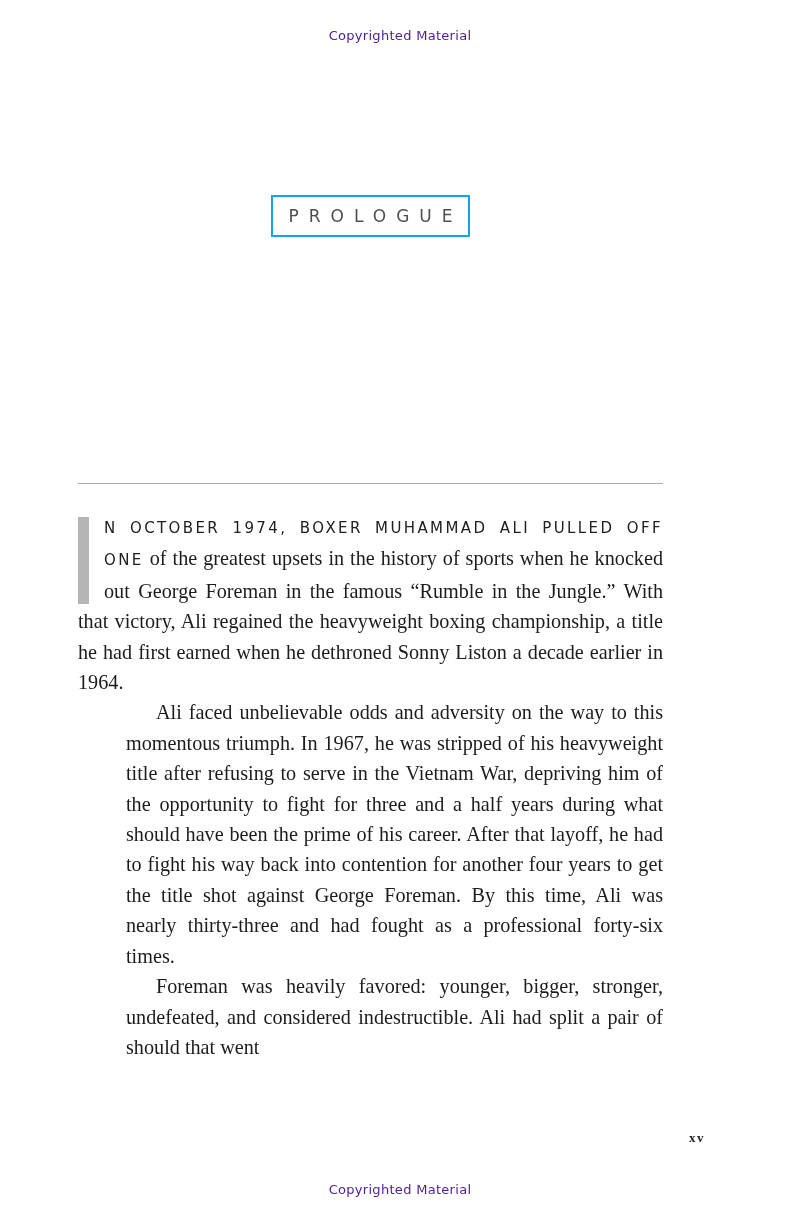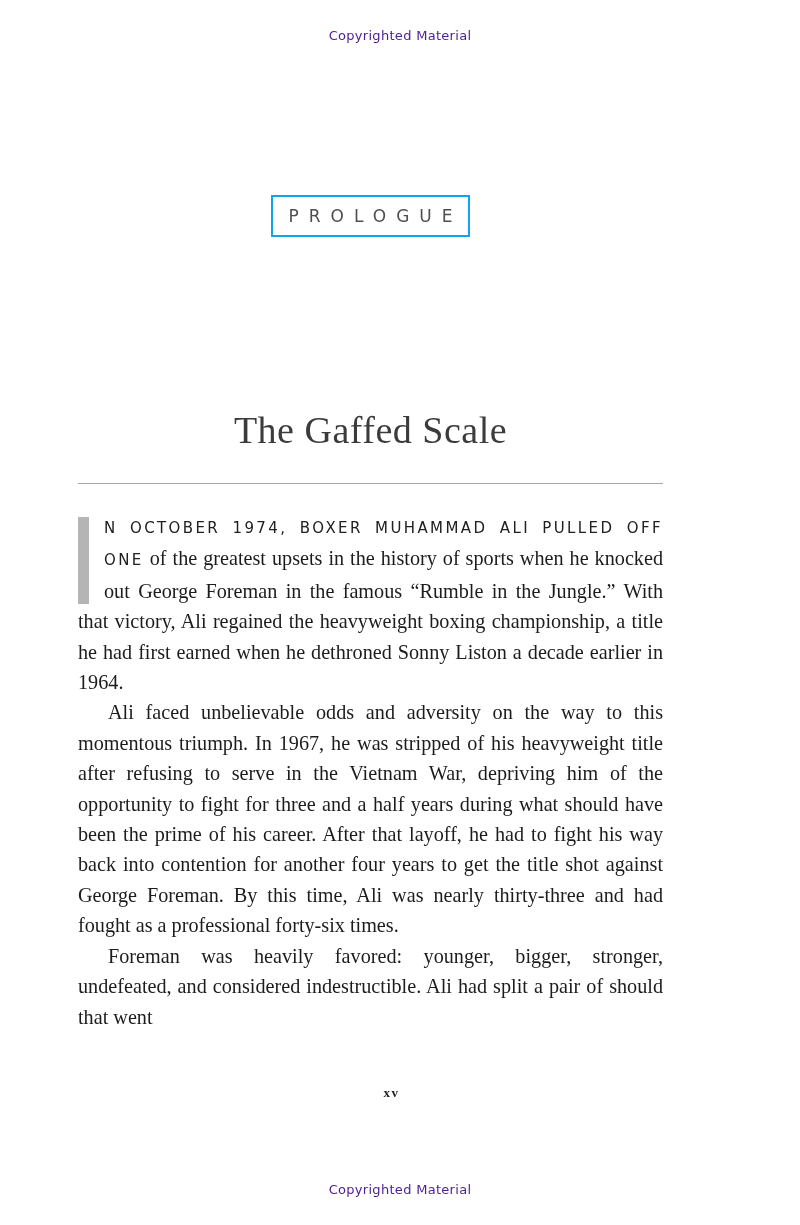--- a/index.html
+++ b/index.html
@@ -79,21 +79,21 @@
     top:511px;
     left:78px;
     width:585px;
     font-family:"Liberation Serif", serif;
     font-size:20.2px;
     line-height:30.4px;
     color:#1c1c1c;
     text-align:justify;
   }
   .para{ margin:0; }
-  .para.indent{ text-indent:30px; }
+  .para.indent{ text-indent:30px;margin-left:48px; }
 
   
   .dropcap{
     float:left;
     width:11px;
     height:87px;
     margin:6px 15px 0 0;
     background:#b5b5b5;
     color:transparent;
     overflow:hidden;
@@ -105,43 +105,42 @@
   .lead-caps{
     font-family:"DejaVu Sans", sans-serif;
     font-size:15px;
     letter-spacing:2.4px;
     color:#202020;
   }
 
   
   .folio{
     position:absolute;
-    top:1085px;
+    top:1130px;
     left:78px;
     width:627px;
-    text-align:center;
+    text-align:right;
     font-family:"Liberation Serif", serif;
     font-weight:bold;
     font-size:13px;
     letter-spacing:1.5px;
     color:#222222;
   }
 </style>
 </head>
 <body>
 
 <div class="page">
 
   <div class="copyright top">Copyrighted Material</div>
 
   <div class="prologue-row">
     <span class="prologue-box">PROLOGUE</span>
   </div>
 
-  <h1 class="chapter-title">The Gaffed Scale</h1>
 
   <hr class="rule">
 
   <div class="body-text">
     <p class="para first"><span class="dropcap">I</span><span class="lead-caps">N OCTOBER 1974, BOXER MUHAMMAD ALI PULLED OFF ONE</span> <span>of the greatest upsets in the history of sports when he knocked out George Foreman in the famous “Rumble in the Jungle.” With that victory, Ali regained the heavyweight boxing championship, a title he had first earned when he dethroned Sonny Liston a decade earlier in 1964.</span></p>
     <p class="para indent">Ali faced unbelievable odds and adversity on the way to this momentous triumph. In 1967, he was stripped of his heavyweight title after refusing to serve in the Vietnam War, depriving him of the opportunity to fight for three and a half years during what should have been the prime of his career. After that layoff, he had to fight his way back into contention for another four years to get the title shot against George Foreman. By this time, Ali was nearly thirty-three and had fought as a professional forty-six times.</p>
     <p class="para indent">Foreman was heavily favored: younger, bigger, stronger, undefeated, and considered indestructible. Ali had split a pair of should that went</p>
   </div>
 
   <div class="folio">xv</div>

